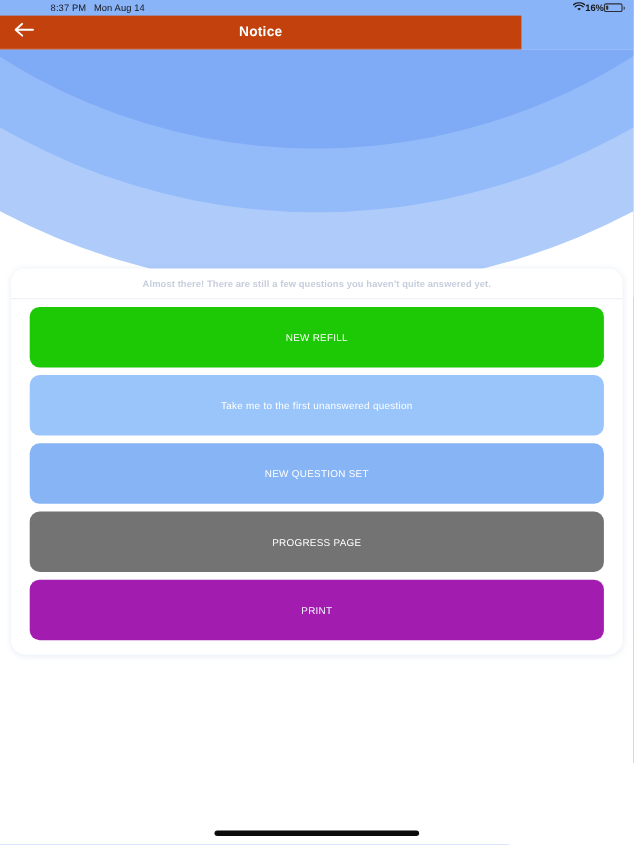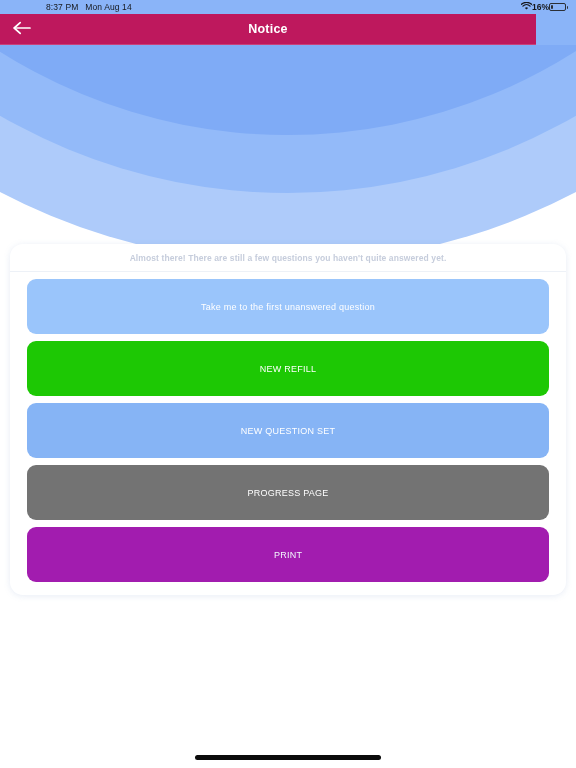--- a/index.html
+++ b/index.html
@@ -79,23 +79,23 @@
     left: 1px; top: 1px; bottom: 1px;
     width: 16%;
     background: #2b2f36;
     border-radius: 1px;
   }
 
   
   .navbar {
     position: absolute;
     top: 14px; left: 0;
-    width: 536px;
+    width: 474px;
     height: 31px;
-    background: #be185d;
+    background: #c2410c;
     z-index: 35;
     border-bottom: 1px solid rgba(255,255,255,0.18);
     box-sizing: border-box;
   }
   .back-button {
     position: absolute;
     left: 4px;
     top: 0;
     width: 36px;
     height: 31px;
@@ -277,26 +277,26 @@
     <div class="circ circ-outer"></div>
     <div class="circ circ-mid"></div>
     <div class="circ circ-inner"></div>
   </div>
 
   <div class="card">
     <div class="card-title">Almost there! There are still a few questions you haven't quite answered yet.</div>
     <div class="card-divider"></div>
 
     <div class="btn-stack">
+      <div class="btn btn-green">
+        <span>NEW REFILL</span>
+      </div>
       <div class="btn btn-blue-a">
         <span>Take me to the first unanswered question</span>
       </div>
-      <div class="btn btn-green">
-        <span>NEW REFILL</span>
-      </div>
       <div class="btn btn-blue-b">
         <span>NEW QUESTION SET</span>
       </div>
       <div class="btn btn-blue-c">
         <span>PROGRESS PAGE</span>
       </div>
       <div class="btn btn-blue-faded">
         <span>PRINT</span>
       </div>
     </div>

